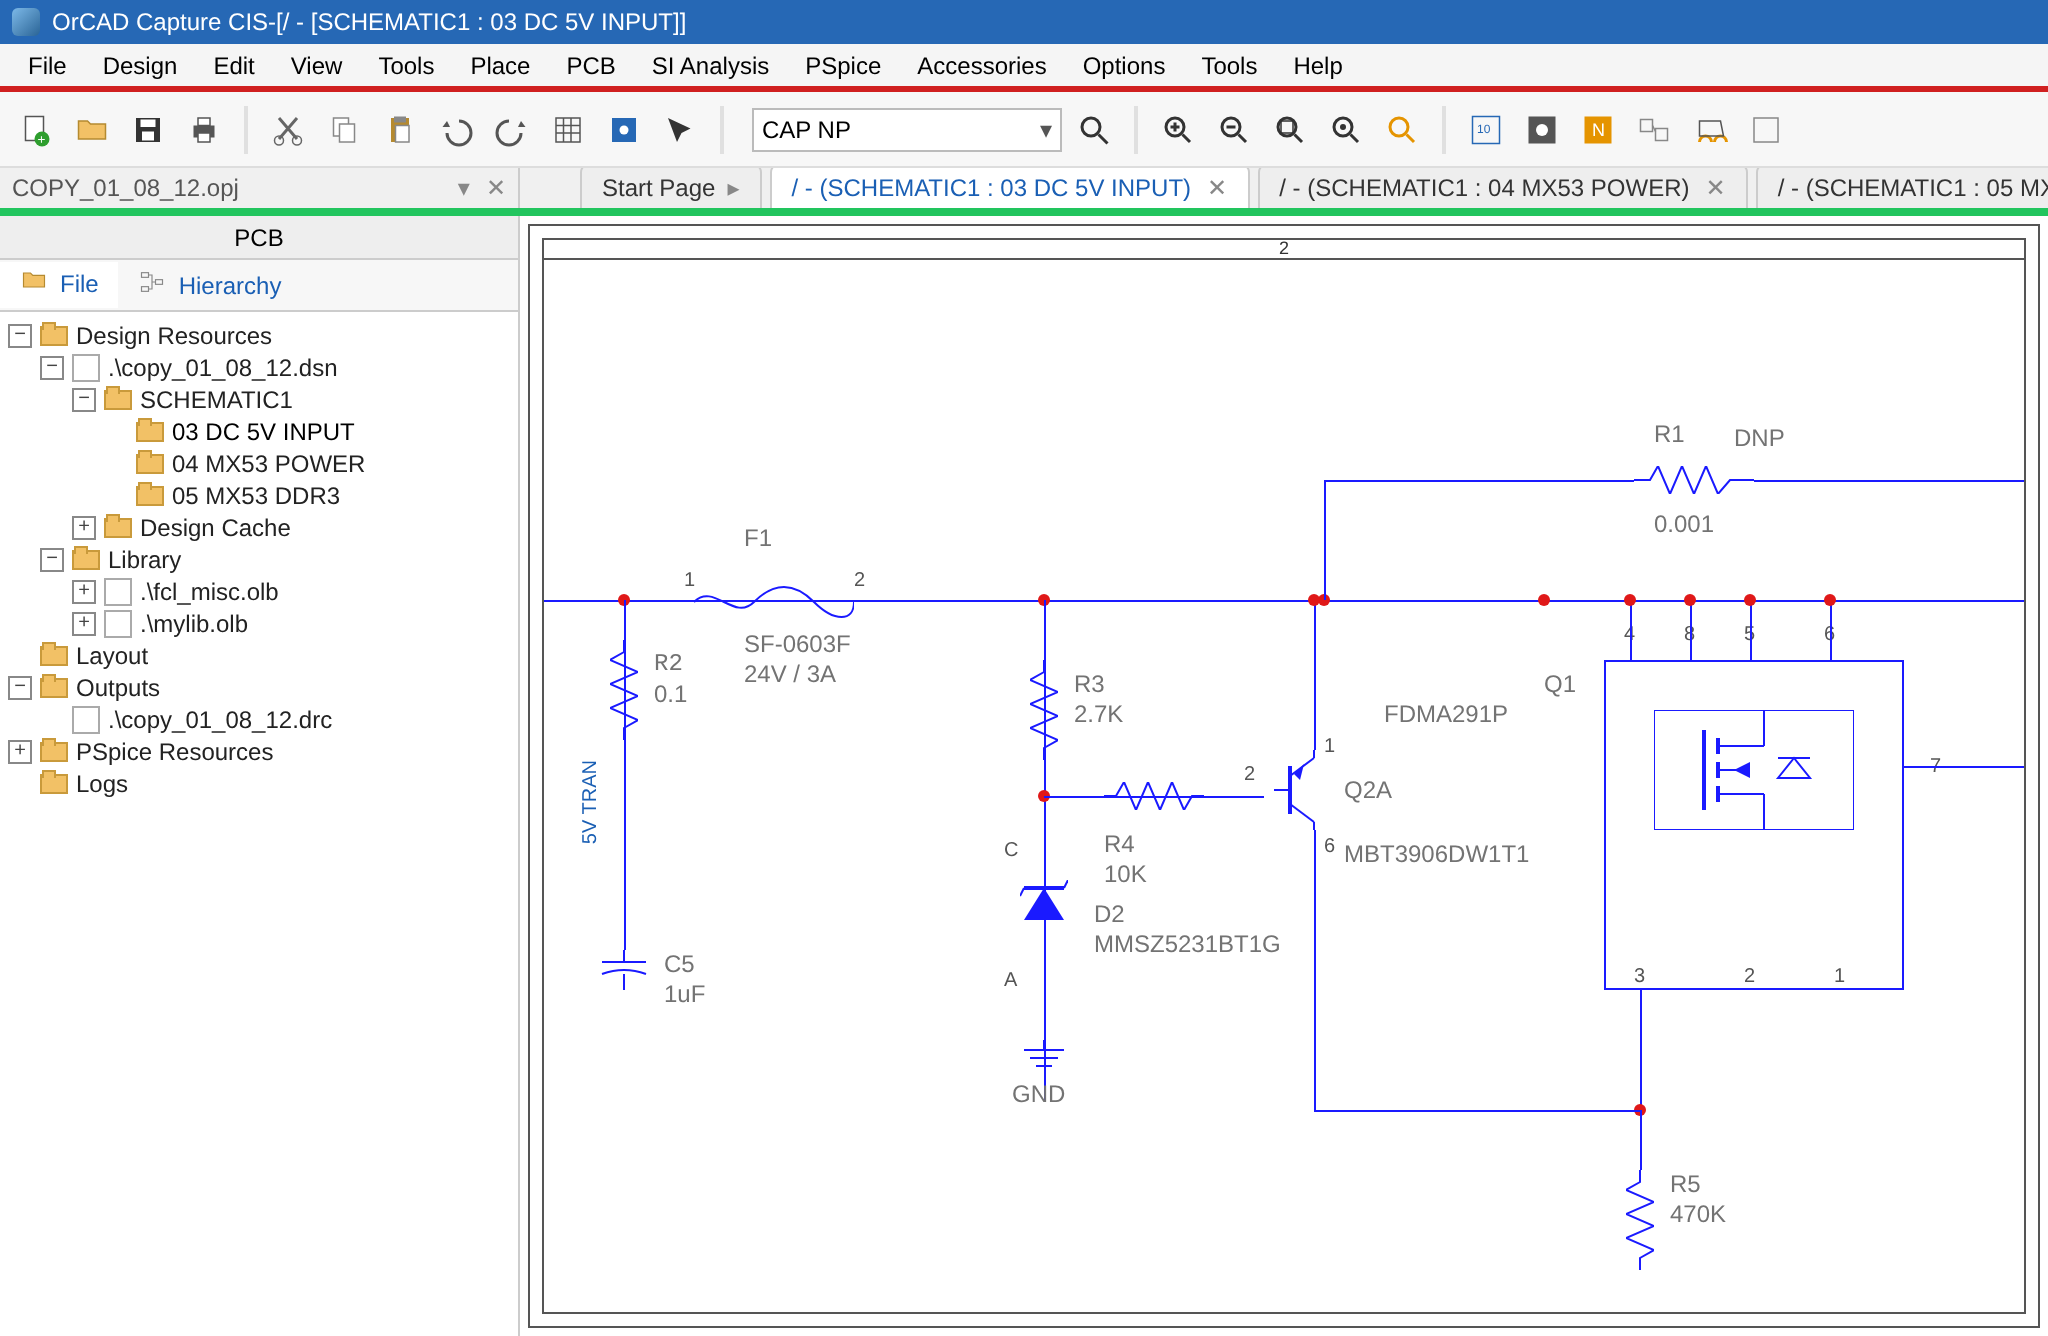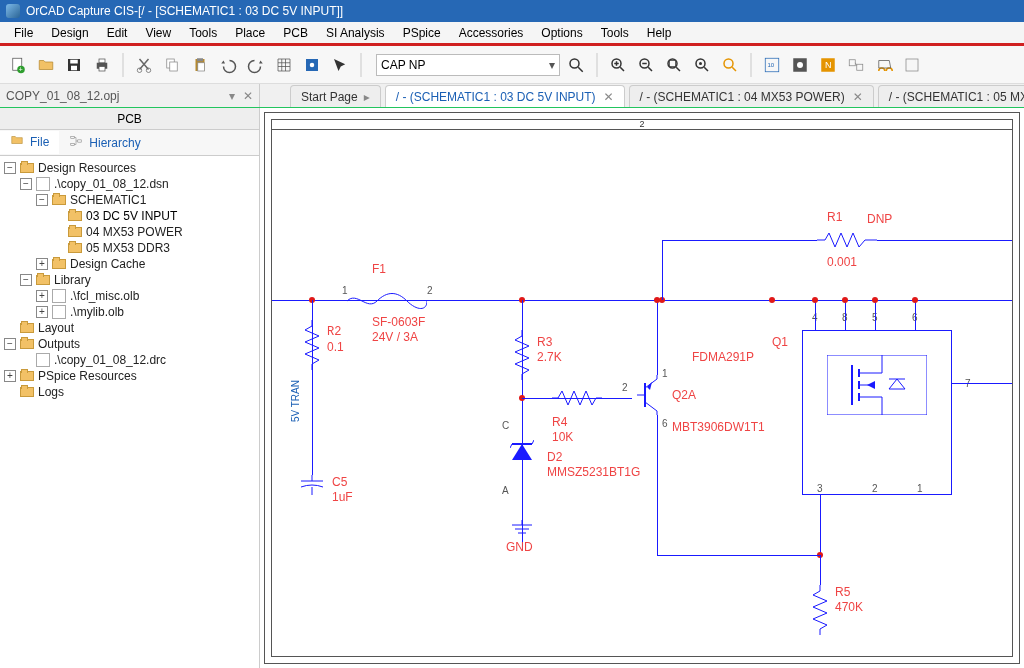--- a/index.html
+++ b/index.html
@@ -5,24 +5,24 @@
   * { box-sizing: border-box; margin: 0; padding: 0; font-family: "Segoe UI", Tahoma, sans-serif; }
   html, body { width: 1024px; height: 668px; overflow: hidden; background: #fff; font-size: 12px; }
   .titlebar { height: 22px; background: #2668b5; color: #fff; display: flex; align-items: center; padding: 0 6px; }
   .titlebar .logo { width: 14px; height: 14px; border-radius: 3px; background: linear-gradient(135deg,#7db9e8,#2a6496); margin-right: 6px; }
   .menubar { height: 24px; background: #f5f5f5; display: flex; align-items: center; gap: 2px; padding: 0 6px; border-bottom: 3px solid #d02020; }
   .menubar .mi { padding: 2px 8px; color: #000; cursor: default; }
   .toolbar { height: 38px; background: #f7f7f7; display: flex; align-items: center; padding: 0 6px; border-bottom: 1px solid #ddd; gap: 4px; }
   .tb-sep { width: 2px; height: 24px; background: #e0e0e0; margin: 0 4px; }
   .tb-btn { width: 24px; height: 24px; display: flex; align-items: center; justify-content: center; color: #333; fill: #333; position:relative; }
   .tb-btn svg { width: 18px; height: 18px; }
-  .search-combo { width: 184px; height: 22px; border: 1px solid #bbb; background: #fff; display: flex; align-items: center; padding: 0 4px; margin-left: 6px; }
+  .search-combo { width: 155px; height: 22px; border: 1px solid #bbb; background: #fff; display: flex; align-items: center; padding: 0 4px; margin-left: 6px; }
   .search-combo input { border: none; outline: none; width: 100%; font-size: 12px; }
   .search-combo .caret { margin-left: 4px; color: #555; }
-  .docbar { height: 24px; background: #f0f0f0; display: flex; align-items: flex-start; border-bottom: 1px solid #22c55e; }
+  .docbar { height: 24px; background: #f0f0f0; display: flex; align-items: flex-start; border-bottom: 4px solid #22c55e; }
   .docbar .proj { flex: 0 0 260px; display: flex; align-items: center; padding: 0 6px; color: #555; border-right: 1px solid #ccc; height: 100%; }
   .docbar .proj .spacer { flex: 1; }
   .docbar .tabs { flex: 1; display: flex; align-items: flex-end; height: 100%; overflow: hidden; padding-left: 30px;}
   .dtab { height: 22px; display: flex; align-items: center; padding: 0 10px; color: #333; background: #eee; border-top-left-radius: 4px; border-top-right-radius: 4px; margin-right: 4px; border:1px solid #ccc; border-bottom:none; white-space:nowrap; }
   .dtab.active { background: #fff; color: #1a5fb4; font-weight:500; }
   .dtab .x { margin-left: 8px; color: #888; }
   .body { display: flex; height: calc(668px - 22px - 24px - 38px - 24px); }
   .sidebar { flex: 0 0 260px; border-right: 1px solid #ccc; background: #fff; font-size: 12px; }
   .sidebar .hdr { height: 22px; display: flex; align-items: center; justify-content: center; background: #eee; border-bottom: 1px solid #ccc; font-weight:500; }
   .sidetabs { height: 26px; display: flex; align-items: center; border-bottom: 1px solid #ccc; background:#f7f7f7; }
@@ -34,21 +34,21 @@
   .tw { width: 12px; height: 12px; border: 1px solid #888; display: inline-flex; align-items: center; justify-content: center; font-size: 10px; line-height: 1; color: #444; background:#fff; }
   .tfolder { width:14px; height:10px; background:#f2c166; border:1px solid #c99a3b; display:inline-block; position:relative; }
   .tfolder::before { content:""; position:absolute; top:-3px; left:0; width:5px; height:3px; background:#f2c166; border:1px solid #c99a3b; border-bottom:none;}
   .ticon { width:14px; height:14px; display:inline-block; background:#fff; border:1px solid #aaa;}
   .ind0 { margin-left: 0px;} .ind1{margin-left:16px;} .ind2{margin-left:32px;} .ind3{margin-left:48px;}
   .tree .sel { background:#fff; color:#000;}
   .canvas { flex:1; background:#fff; position:relative; border:1px solid #555; margin:4px; }
   .schem { position:absolute; inset:6px; border:1px solid #555; background:#fff; overflow:hidden;}
   .ruler-top { position:absolute; left:0; right:0; top:0; height:10px; border-bottom:1px solid #555; font-size:9px; color:#333;}
   .ruler-top span { position:absolute; top:-1px; transform:translateX(-50%);}
-  .sch-lbl { position:absolute; font-size:12px; color:#ef4444; white-space:nowrap; }
+  .sch-lbl { position:absolute; font-size:12px; color:#737373; white-space:nowrap; }
   .wire-h { position:absolute; height:1px; background:#1a1aff; }
   .wire-v { position:absolute; width:1px; background:#1a1aff; }
   .junc { position:absolute; width:6px; height:6px; border-radius:50%; background:#e01818; transform:translate(-3px,-3px);}
   .pin-lbl { position:absolute; font-size:10px; color:#555;}
   .res-h { position:absolute; height:14px; }
   .res-h svg { width:100%; height:100%; }
   .res-v { position:absolute; width:14px;}
   .res-v svg { width:100%; height:100%;}
   .cap { position:absolute; width:30px; height:20px;}
   .zener { position:absolute; width:24px; height:20px;}

